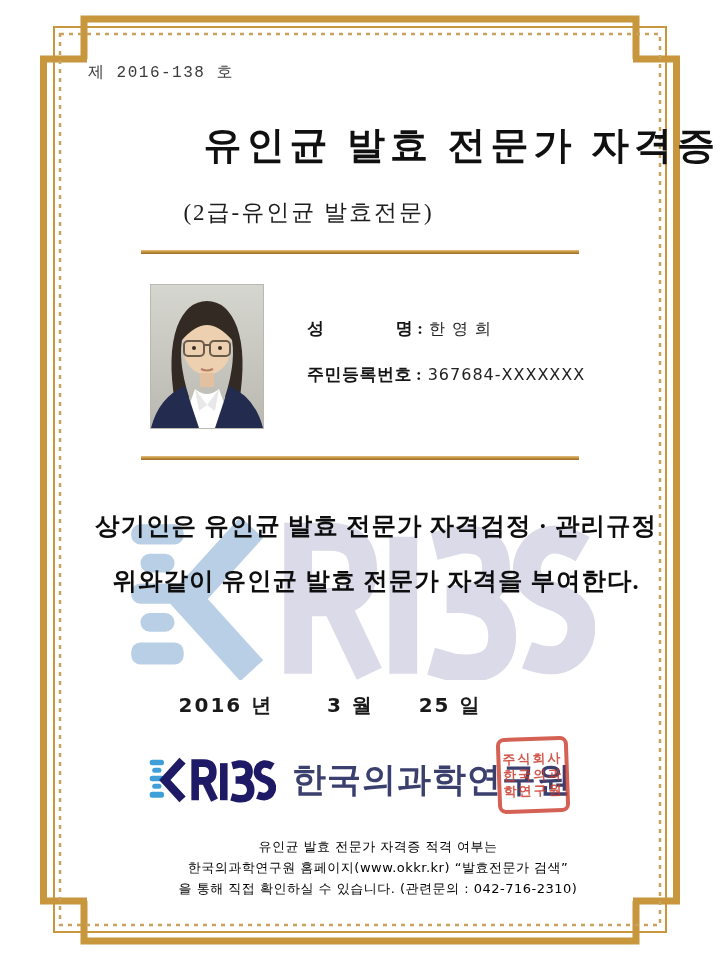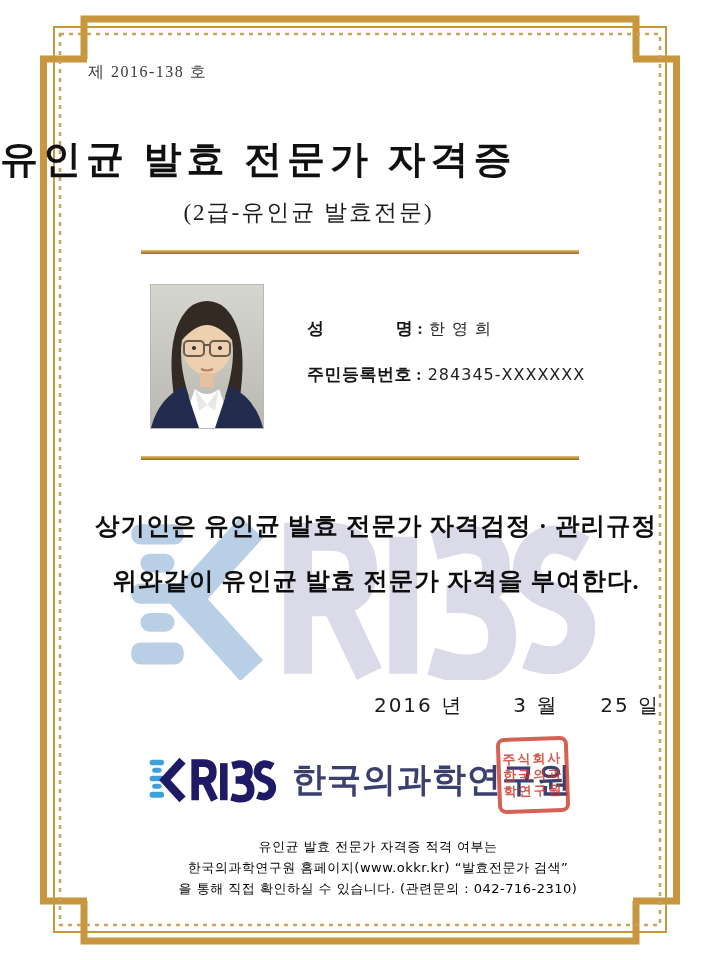--- a/index.html
+++ b/index.html
@@ -5,42 +5,42 @@
   html,body{margin:0;padding:0;}
   body{
     width:720px;height:960px;position:relative;background:#ffffff;overflow:hidden;
     font-family:"Liberation Serif","DejaVu Serif",serif;color:#141414;
   }
   .abs{position:absolute;}
   
   #frame{left:0;top:0;width:720px;height:960px;pointer-events:none;}
   
   .cert-no{left:88px;top:62px;font-size:16px;letter-spacing:1.5px;color:#3a3a3a;white-space:pre;
-    font-family:Liberation Serif, serif;}
-  .title{left:0;top:134px;width:720px;text-align:left;font-size:38px;font-weight:700;
+    font-family:Liberation Mono, monospace;}
+  .title{left:0;top:120px;width:720px;text-align:right;font-size:38px;font-weight:700;
     letter-spacing:5px;color:#101010;}
   .subtitle{left:0;top:197px;width:617px;text-align:center;font-size:23px;letter-spacing:2px;color:#1c1c1c;}
   .gold-rule{left:141px;width:438px;height:4px;
     background:linear-gradient(#e0c188 0%,#c8963c 45%,#96692c 100%);}
   #rule1{top:250px;} #rule2{top:456px;}
   
   .photo{left:150px;top:284px;width:112px;height:143px;border:1px solid #b9b9b2;background:#c9c9c3;}
   .fields{left:290px;top:297px;}
   .frow{height:30px;margin-bottom:16px;white-space:pre;font-size:17px;}
   .flabel{font-weight:700;color:#151515;white-space:pre;letter-spacing:0.5px;margin-top:30px;}
   .fcolon{font-weight:700;padding:0 6px 0 4px;}
   .fvalue{font-family:"DejaVu Sans","Liberation Sans",sans-serif;font-size:16px;color:#222;
     letter-spacing:1px;white-space:pre;}
   
   .watermark{left:125px;top:518px;width:470px;height:162px;z-index:0;}
   
   .body-text{left:16px;top:498px;width:720px;text-align:center;z-index:1;}
   .body-line{font-size:24.5px;font-weight:700;line-height:55px;color:#0e0e0e;letter-spacing:1px;}
-  .date-line{left:0;top:692px;width:660px;text-align:right;font-size:20px;letter-spacing:2px;
-    white-space:pre;color:#1a1a1a;font-family:"DejaVu Sans","Liberation Sans",sans-serif;}
+  .date-line{left:0;top:692px;width:660px;text-align:center;font-size:20px;letter-spacing:2px;
+    white-space:pre;color:#1a1a1a;font-family:"DejaVu Sans","Liberation Sans",sans-serif;font-weight:bold;}
   
   .issuer{left:0;top:750px;width:720px;height:60px;display:flex;justify-content:center;
     align-items:center;gap:16px;}
   .org-name{font-family:"DejaVu Sans","Liberation Sans",sans-serif;font-weight:700;
     font-size:34px;color:#3a3f6e;letter-spacing:1px;}
   .seal{left:497px;top:737px;width:64px;height:68px;border:4px solid rgba(203,57,43,.8);
     border-radius:8px;transform:rotate(-2deg);display:flex;flex-direction:column;
     justify-content:center;align-items:center;z-index:2;
     font-family:"DejaVu Sans","Liberation Sans",sans-serif;font-weight:700;font-size:13px;
     line-height:1.25;letter-spacing:2px;color:rgba(203,57,43,.85);}
@@ -95,21 +95,21 @@
     <path d="M44,104 L56,120 L48,126 Z" fill="#e8e8e8"></path>
     <path d="M68,104 L56,120 L64,126 Z" fill="#e8e8e8"></path>
   </svg>
 </div>
 
 <div class="abs fields">
   <div class="frow">
     <span class="flabel">성               명</span><span class="fcolon">:</span><span class="fvalue">한 영 희</span>
   </div>
   <div class="frow">
-    <span class="flabel">주민등록번호</span><span class="fcolon">:</span><span class="fvalue">284345-XXXXXXX</span>
+    <span class="flabel">주민등록번호</span><span class="fcolon">:</span><span class="fvalue">367684-XXXXXXX</span>
   </div>
 </div>
 
 <div id="rule2" class="abs gold-rule"></div>
 
 <svg class="abs watermark" width="470" height="162" viewBox="0 0 152 52" preserveAspectRatio="none">
   <g fill="#B9CFE6">
     <rect x="2" y="2" width="17" height="6.5" rx="3"></rect>
     <rect x="5" y="11.5" width="11" height="6" rx="3"></rect>
     <rect x="2" y="21" width="17" height="6.5" rx="3"></rect>

